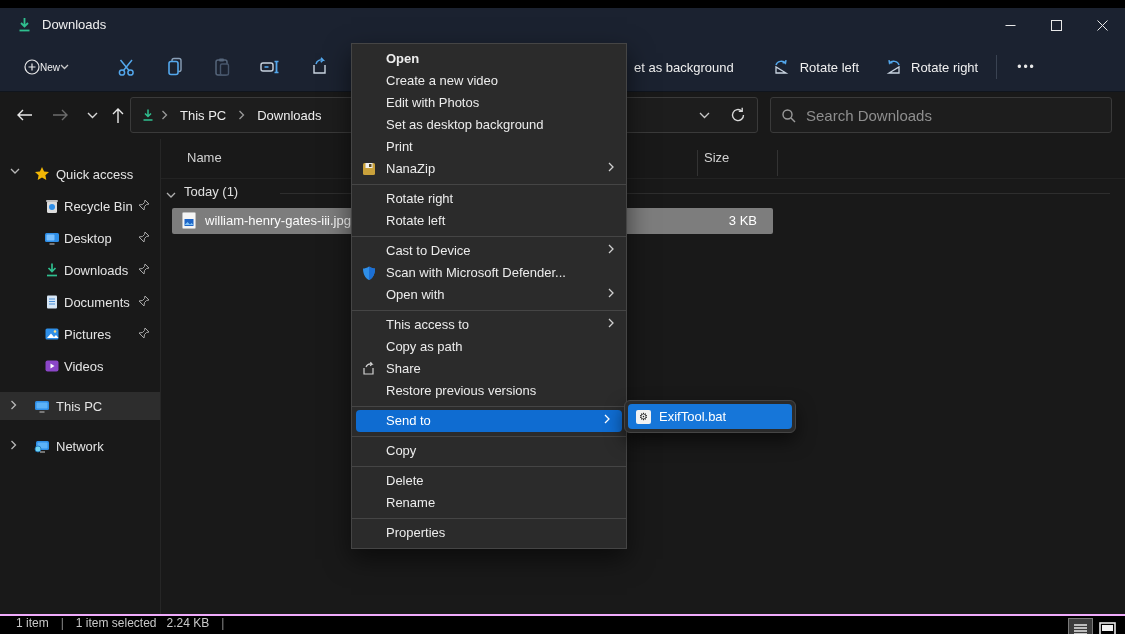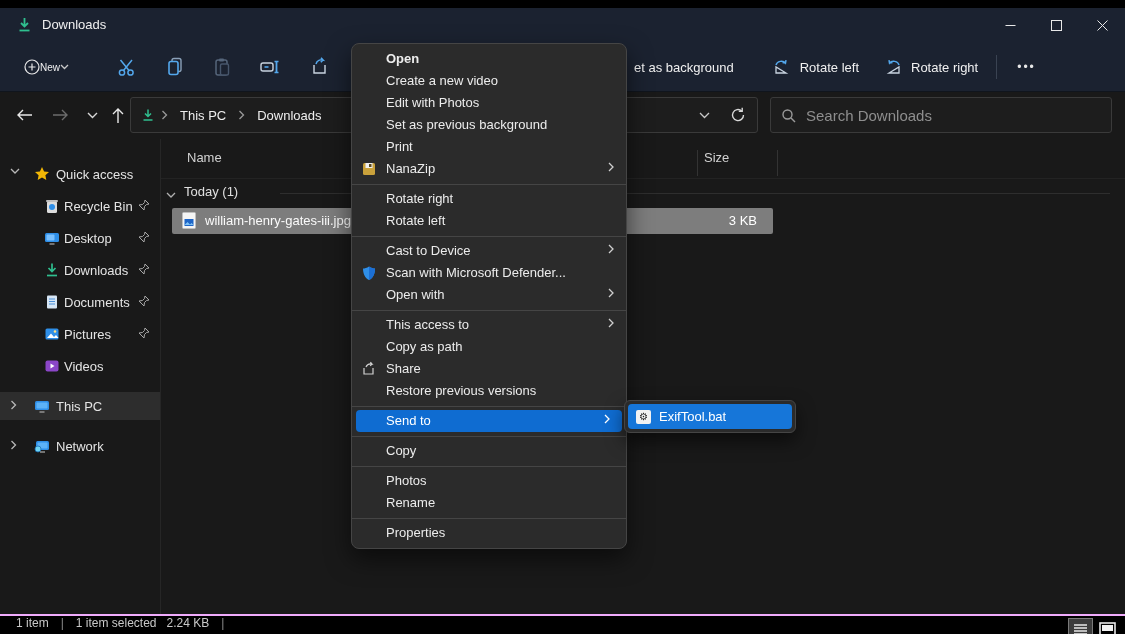--- a/index.html
+++ b/index.html
@@ -49,21 +49,21 @@
   .colheader { position:absolute; top:142px; font-size:13px; color:#d2d2d2; }
   .coldiv { position:absolute; top:142px; width:1px; height:26px; background:#333333; }
   .header-line { position:absolute; top:170px; left:161px; width:964px; height:1px; background:#232323; }
   .group-row { position:absolute; top:176px; left:166px; font-size:13px; color:#e0e0e0; display:flex; align-items:flex-end; gap:8px; }
   .group-line { position:absolute; top:185px; left:280px; width:830px; height:1px; background:#2e2e2e; }
   .file-row { position:absolute; top:200px; left:172px; width:601px; height:26px; background:#7d7d7d; border-radius:2px; }
   .file-name { position:absolute; left:33px; top:5px; font-size:13px; color:#fbfbfb; }
   .file-ic { position:absolute; left:10px; top:4px; }
   .file-size { position:absolute; right:16px; top:5px; font-size:13px; color:#ffffff; }
   
-  .cmenu { position:absolute; top:35px; left:351px; width:276px; background:#2b2b2b; border:1px solid #454545; border-radius:8px; padding:4px 0; box-shadow:0 10px 24px rgba(0,0,0,.55); z-index:20; }
+  .cmenu { position:absolute; top:35px; left:351px; width:276px; background:#2b2b2b; border:1px solid #454545; border-radius:0; padding:4px 0; box-shadow:0 10px 24px rgba(0,0,0,.55); z-index:20; }
   .mi { position:relative; height:22px; line-height:22px; padding-left:34px; font-size:13px; color:#ececec; white-space:nowrap; }
   .mi.bold { font-weight:bold; }
   .mi .mico { position:absolute; left:9px; top:3px; width:16px; height:16px; }
   .mi .subarrow { position:absolute; right:11px; top:3px; }
   .mi.sel { background:#0f6cd1; border-radius:4px; margin:0 4px; padding-left:30px; color:#fff; }
   .msep { height:8px; position:relative; }
   .msep::after { content:""; position:absolute; left:0; right:0; top:4px; height:1px; background:#454545; }
   
   .submenu { position:absolute; top:392px; left:624px; width:172px; height:33px; background:#2b2b2b; border:1px solid #454545; border-radius:6px; box-shadow:0 8px 18px rgba(0,0,0,.55); z-index:21; padding:3px; }
   .sub-item { height:25px; background:#1676d9; border-radius:4px; display:flex; align-items:center; gap:8px; padding:0 8px; font-size:13px; color:#fff; }
@@ -412,21 +412,21 @@
         </svg>
     </span>
     <span class="file-name">william-henry-gates-iii.jpg</span>
     <span class="file-size">3 KB</span>
   </div>
 
   <div class="cmenu">
     <div class="mi bold"><span>Open</span></div>
     <div class="mi"><span>Create a new video</span></div>
     <div class="mi"><span>Edit with Photos</span></div>
-    <div class="mi"><span>Set as previous background</span></div>
+    <div class="mi"><span>Set as desktop background</span></div>
     <div class="mi"><span>Print</span></div>
     <div class="mi">
       <span class="mico">
           <svg width="16" height="16" viewBox="0 0 16 16">
             <rect x="2" y="2" width="12" height="12" rx="1.5" fill="#c9a13b"></rect>
             <rect x="4.5" y="2" width="7" height="5" fill="#efefef"></rect>
             <rect x="8" y="3" width="2.5" height="3" fill="#5a4a1e"></rect>
           </svg>
         </span>
       <span>NanaZip</span>
@@ -490,21 +490,21 @@
       <span>Send to</span>
       <span class="subarrow">
           <svg width="8" height="12" viewBox="0 0 8 12">
             <path d="M2 2 L6 6 l-4 4" stroke="#ffffff" stroke-width="1.3" fill="none"></path>
           </svg>
         </span>
     </div>
     <div class="msep"></div>
     <div class="mi"><span>Copy</span></div>
     <div class="msep"></div>
-    <div class="mi"><span>Photos</span></div>
+    <div class="mi"><span>Delete</span></div>
     <div class="mi"><span>Rename</span></div>
     <div class="msep"></div>
     <div class="mi"><span>Properties</span></div>
   </div>
 
   <div class="submenu">
     <div class="sub-item">
       <span class="bat-ic">
           <span>⚙</span>
         </span>

